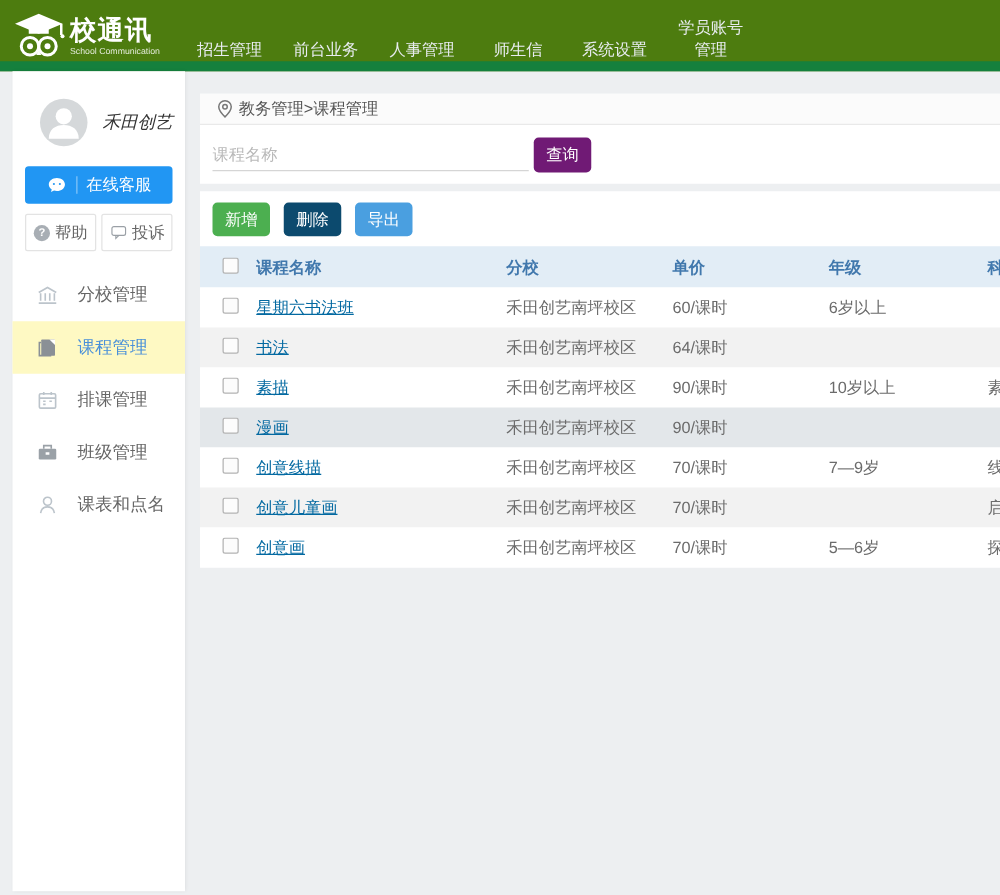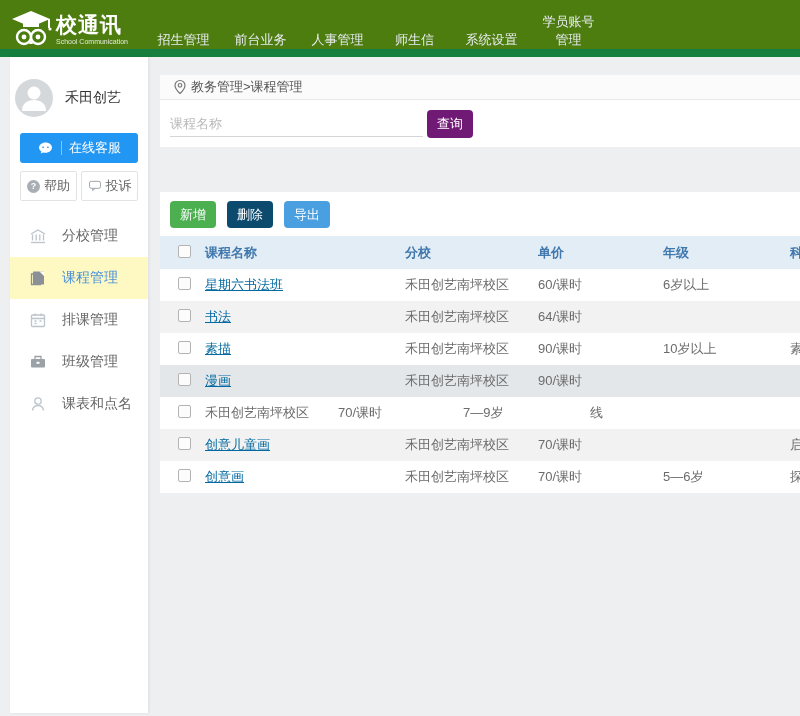--- a/index.html
+++ b/index.html
@@ -22,21 +22,21 @@
   .nav-lbl { margin-top:2px; font-size:13px; color:#e8ecf0; width:64px;
     text-align:center; line-height:18px; }
 
   
   .wrap { display:flex; height:656px; }
   .sidebar { width:138px; margin-left:10px; background:#fff; height:100%;
     box-shadow:1px 0 3px rgba(0,0,0,.07); padding-top:22px; }
   .main { flex:1; margin-left:12px; padding-top:18px; overflow:hidden; }
 
   
-  .user-row { display:flex; align-items:center; padding-left:5px; }
+  .user-row { display:flex; align-items:center; padding-left:22px;font-style:italic; }
   .avatar { width:38px; height:38px; border-radius:50%; background:#d5d8da;
     overflow:hidden; flex:0 0 auto; }
   .user-name { margin-left:12px; font-size:14px; color:#333; }
   .svc-btn { margin:16px 10px 0 10px; height:30px; background:#2196f3; color:#fff;
     border:none; border-radius:3px; width:118px; display:flex; align-items:center;
     justify-content:center; font-size:13px; cursor:pointer; gap:7px; }
   .svc-div { width:1px; height:14px; background:rgba(255,255,255,.45); }
   .hc-row { display:flex; margin:8px 10px 0 10px; gap:4px; }
   .hc-btn { flex:1; height:30px; background:#fff; border:1px solid #e3e3e3;
     border-radius:2px; font-size:13px; color:#666; display:flex; align-items:center;
@@ -61,21 +61,21 @@
   .crumb-txt { font-size:13px; color:#555; }
   .search-row { height:47px; display:flex; align-items:center; padding-left:10px; }
   .search-input { width:253px; border:none; border-bottom:1px solid #d5d5d5;
     height:26px; font-size:13px; color:#444; outline:none; background:transparent; }
   .search-input::placeholder { color:#b9b9b9; }
   .btn { border:none; border-radius:4px; color:#fff; font-size:13px; cursor:pointer; }
   .btn-query { width:46px; height:28px; background:#701a75; margin-left:4px; }
   .gap6 { height:6px; }
 
   
-  .toolbar { padding:9px 0 8px 10px; display:flex; gap:11px;margin-top:39px; }
+  .toolbar { padding:9px 0 8px 10px; display:flex; gap:11px; }
   .btn-add { width:46px; height:27px; background:#4caf50; }
   .btn-del { width:46px; height:27px; background:#0c4a6e; }
   .btn-exp { width:46px; height:27px; background:#4a9fe0; }
   .tbl { width:773px; }
   .trow { display:flex; height:32px; align-items:center; background:#fff; }
   .trow.head { height:33px; background:#e2edf6; }
   .trow.alt { background:#f2f2f2; }
   .trow.hov { background:#e3e7ea; }
   .td { font-size:13px; color:#6b6b6b; padding-left:7px; white-space:nowrap; overflow:hidden; }
   .th { font-size:13px; font-weight:bold; color:#4178ad; padding-left:7px; white-space:nowrap; }
@@ -345,20 +345,21 @@
           <div class="td c-check"><span class="cb"></span></div>
           <div class="td c-name"><a class="link">漫画</a></div>
           <div class="td c-branch">禾田创艺南坪校区</div>
           <div class="td c-price">90/课时</div>
           <div class="td c-grade"></div>
           <div class="td c-subject"></div>
         </div>
 
         <div class="trow">
           <div class="td c-check"><span class="cb"></span></div>
+          <div class="td c-name"><a class="link">创意线描</a></div>
           <div class="td c-branch">禾田创艺南坪校区</div>
           <div class="td c-price">70/课时</div>
           <div class="td c-grade">7—9岁</div>
           <div class="td c-subject">线</div>
         </div>
 
         <div class="trow alt">
           <div class="td c-check"><span class="cb"></span></div>
           <div class="td c-name"><a class="link">创意儿童画</a></div>
           <div class="td c-branch">禾田创艺南坪校区</div>

